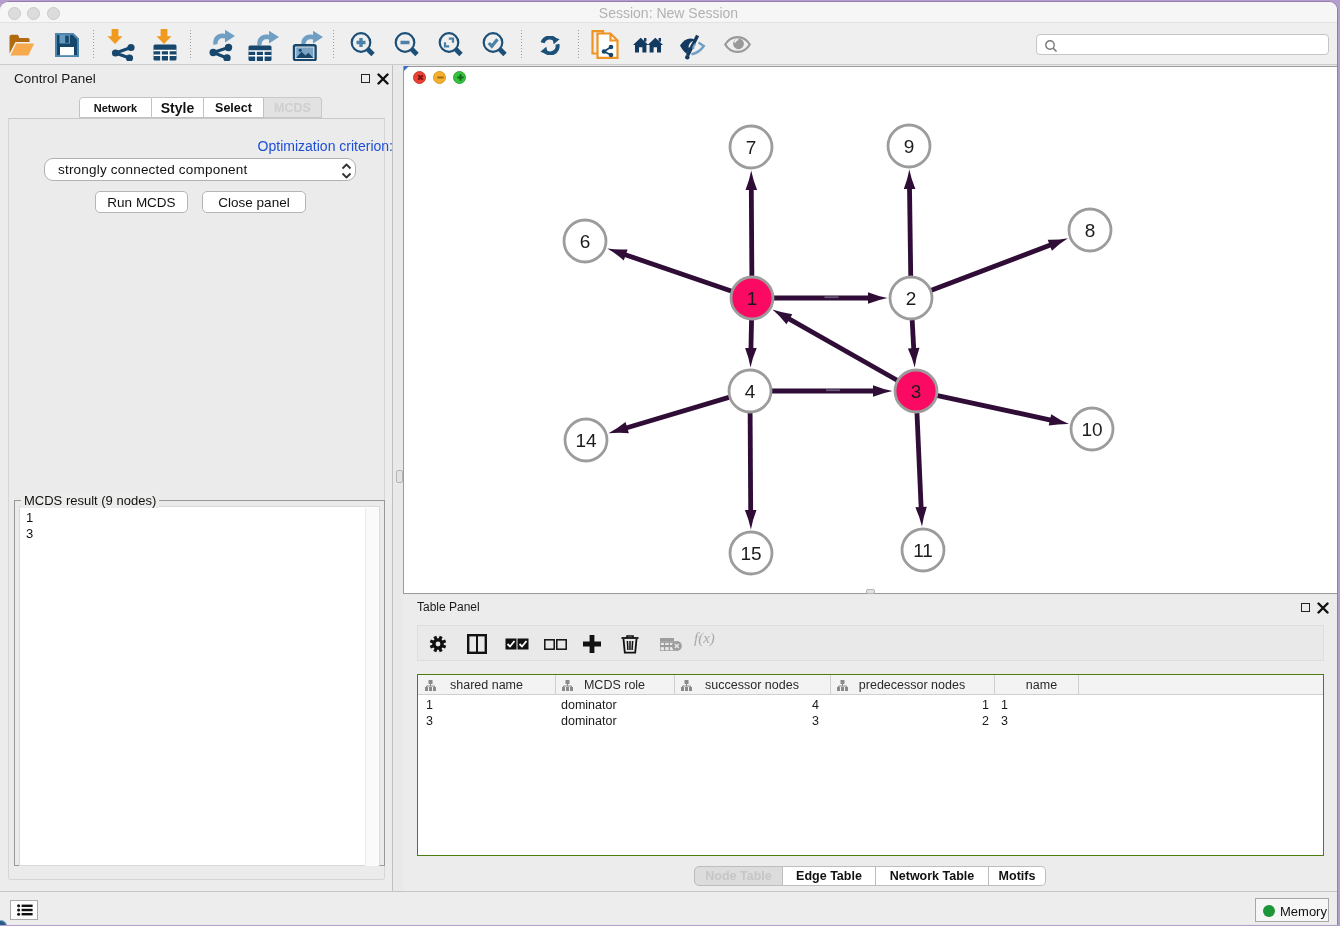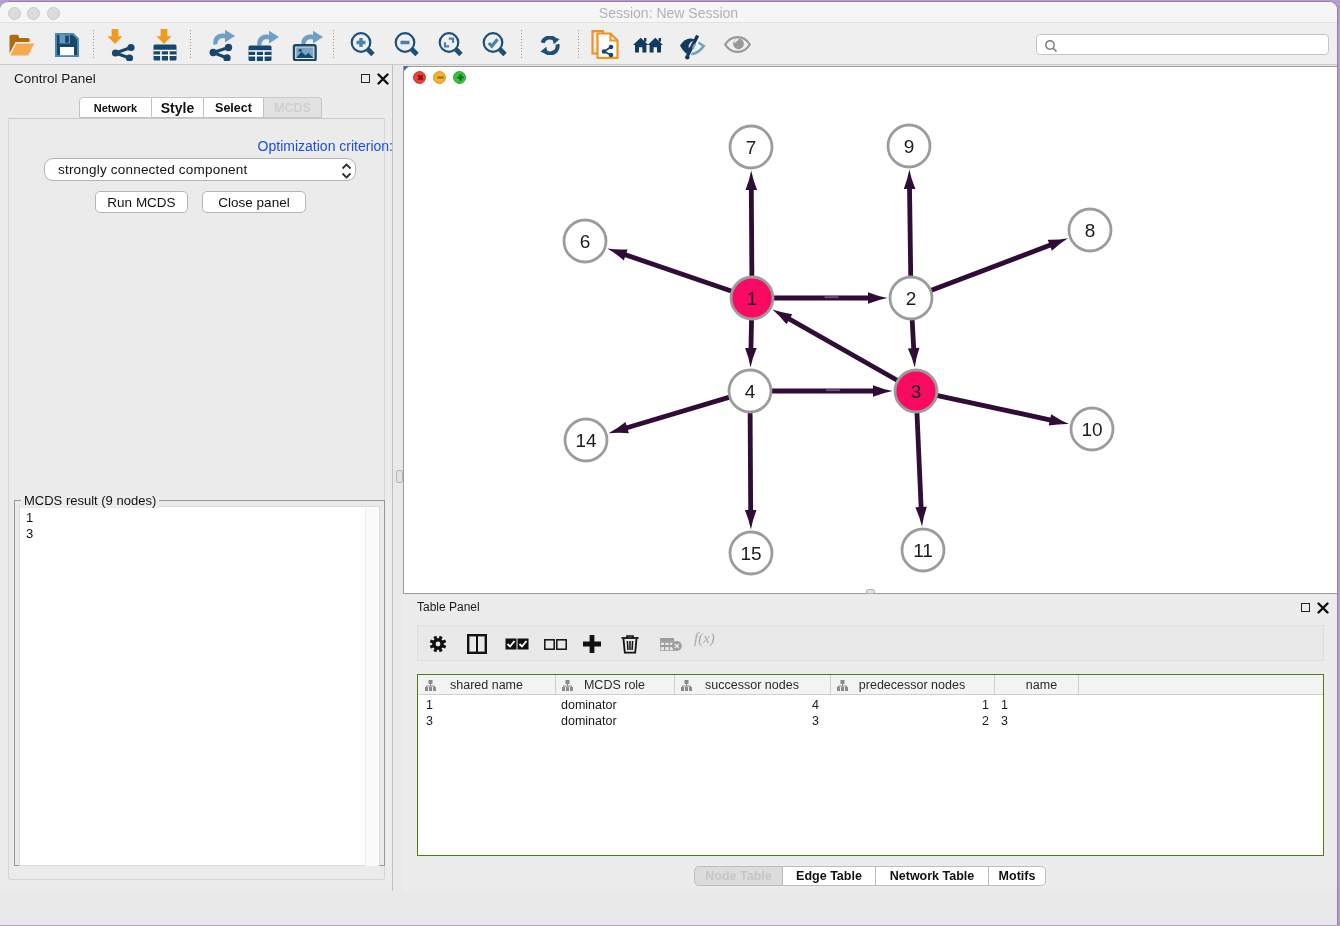--- a/index.html
+++ b/index.html
@@ -385,13 +385,30 @@
         <div class="abs cell" style="left:583px;top:38px;">3</div>
       </div>
       <div class="abs" style="left:291px;top:271px;height:20px;">
         <div class="abs" style="left:0;width:89px;height:20px;background:#dcdcdc;border:1px solid #bdbdbd;border-radius:5px 0 0 5px;font-size:12.5px;font-weight:700;text-align:center;line-height:19px;color:#c6c6c6;">Node Table</div>
         <div class="abs" style="left:89px;width:93px;height:20px;background:#fff;border:1px solid #bdbdbd;border-left:none;font-size:12.5px;font-weight:700;text-align:center;line-height:19px;color:#111;">Edge Table</div>
         <div class="abs" style="left:182px;width:113px;height:20px;background:#fff;border:1px solid #bdbdbd;border-left:none;font-size:12.5px;font-weight:700;text-align:center;line-height:19px;color:#111;">Network Table</div>
         <div class="abs" style="left:295px;width:57px;height:20px;background:#fff;border:1px solid #bdbdbd;border-left:none;border-radius:0 5px 5px 0;font-size:12.5px;font-weight:700;text-align:center;line-height:19px;color:#111;">Motifs</div>
       </div>
     </div>
   </div>
+  <div id="statusbar">
+    <div class="abs" style="left:10px;top:8px;width:28px;height:20px;background:#fcfcfc;border:1px solid #aaaaaa;">
+      <svg class="abs" style="left:6px;top:3.5px" width="16" height="12" viewBox="0 0 16 12">
+        <circle cx="1.6" cy="1.8" r="1.5" fill="#111"></circle>
+          <rect x="4.6" y="0.6" width="11" height="2.4" fill="#111"></rect>
+        <circle cx="1.6" cy="6" r="1.5" fill="#111"></circle>
+          <rect x="4.6" y="4.8" width="11" height="2.4" fill="#111"></rect>
+        <circle cx="1.6" cy="10.2" r="1.5" fill="#111"></circle>
+          <rect x="4.6" y="9" width="11" height="2.4" fill="#111"></rect>
+      </svg>
+    </div>
+    <div class="abs" style="left:-5px;top:28px;width:12px;height:12px;border-radius:50%;background:#2a5d8c;border:1.5px solid #86a9c4;"></div>
+    <div class="abs" style="left:1255px;top:6px;width:74px;height:24px;background:#f6f6f6;border:1px solid #a8a8a8;">
+      <div class="abs" style="left:7px;top:6px;width:12px;height:12px;border-radius:50%;background:#1d9539;"></div>
+      <div class="abs" style="left:24px;top:5px;font-size:13px;color:#111;">Memory</div>
+    </div>
+  </div>
 </div>
 
 </body></html>

